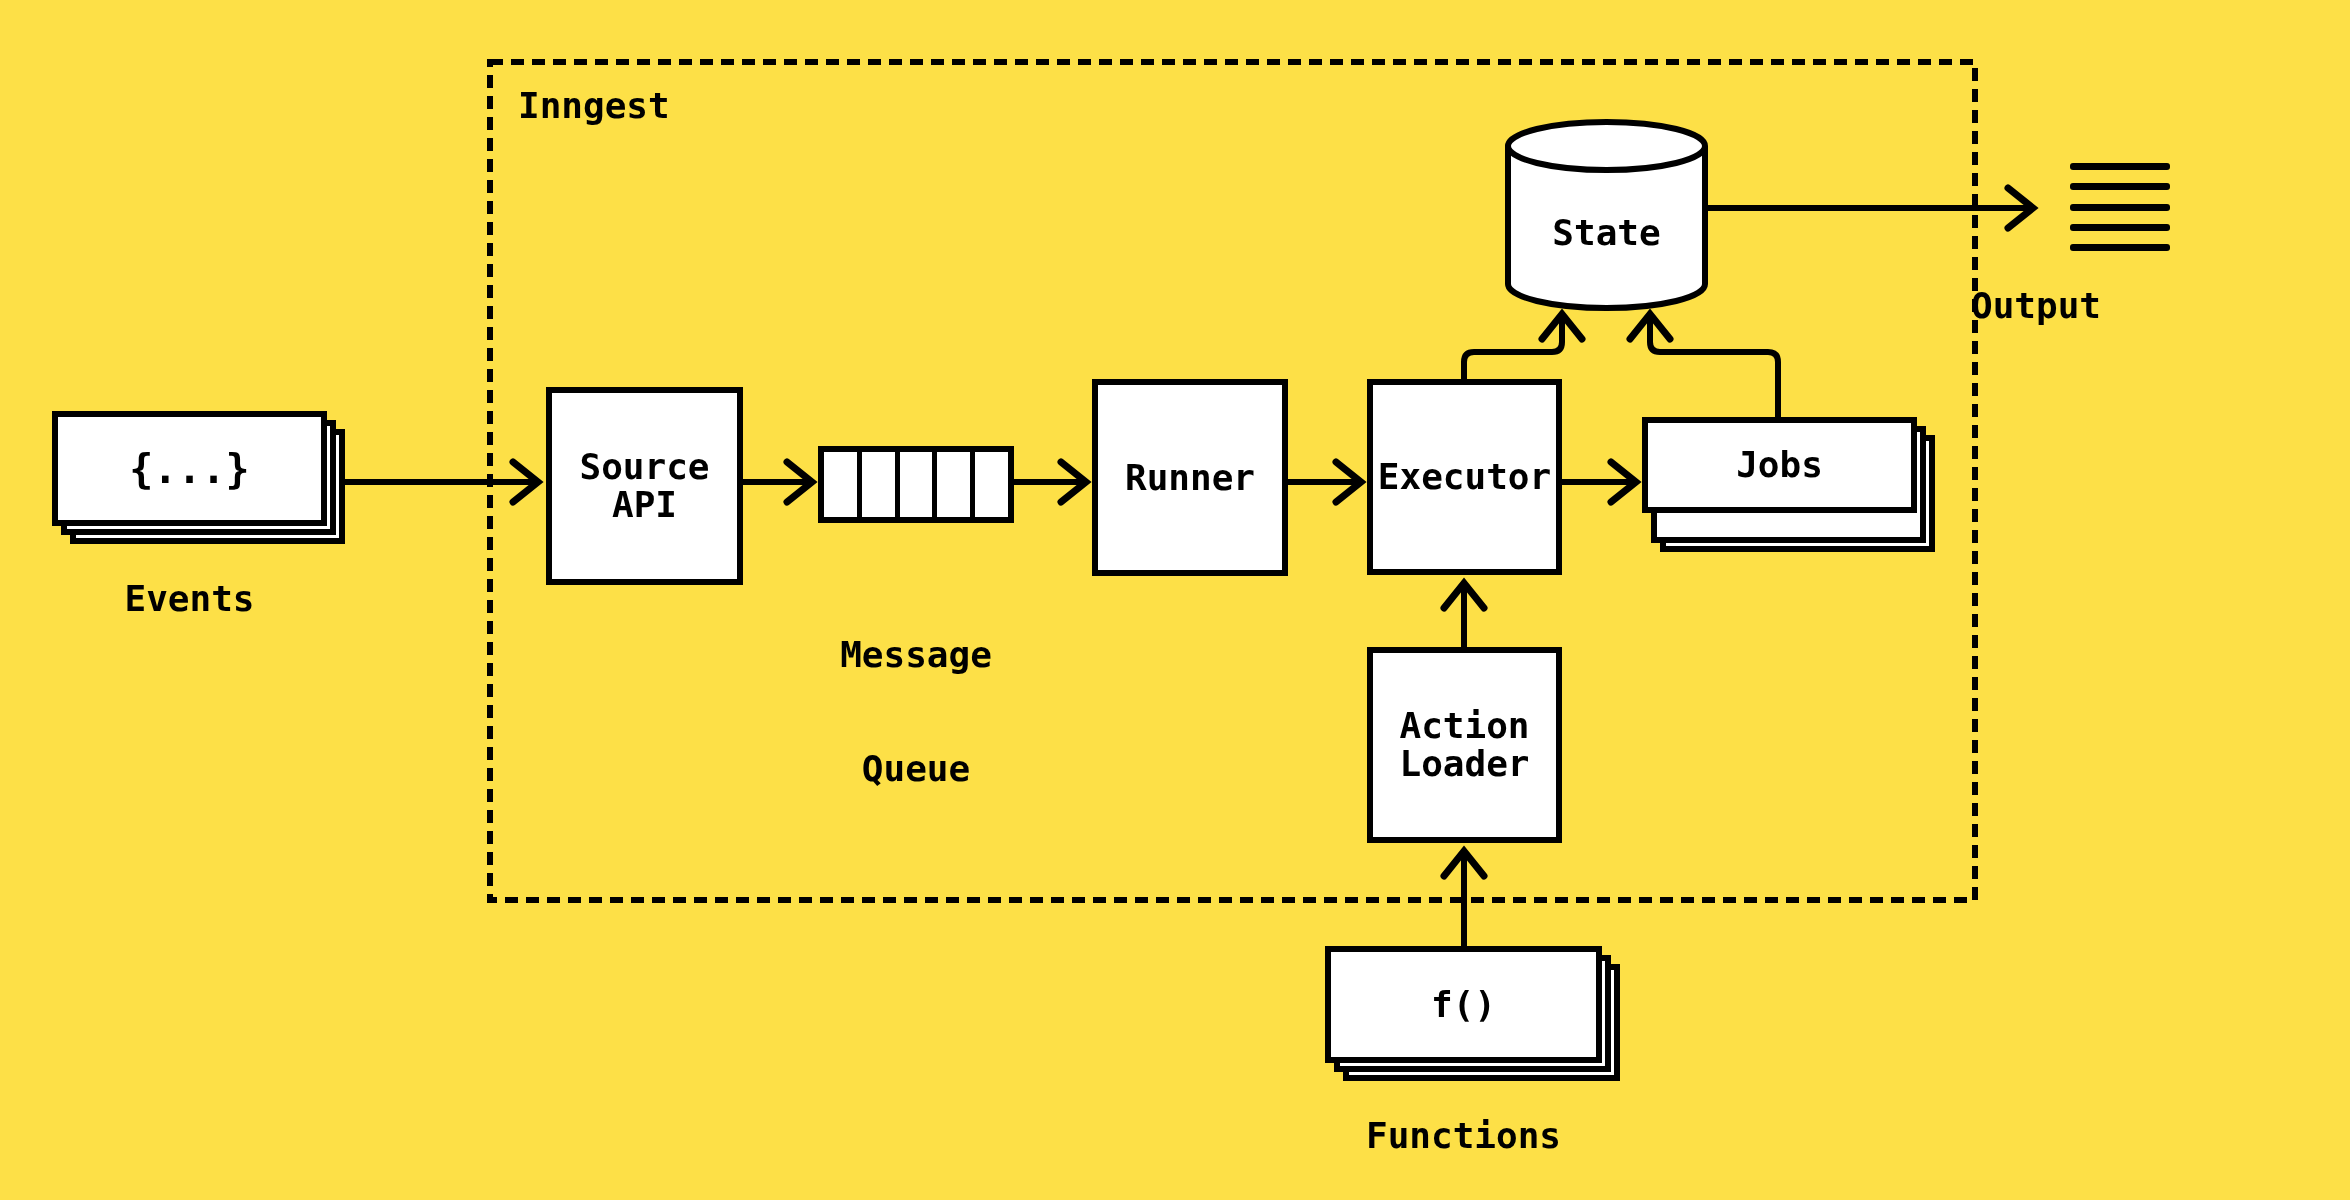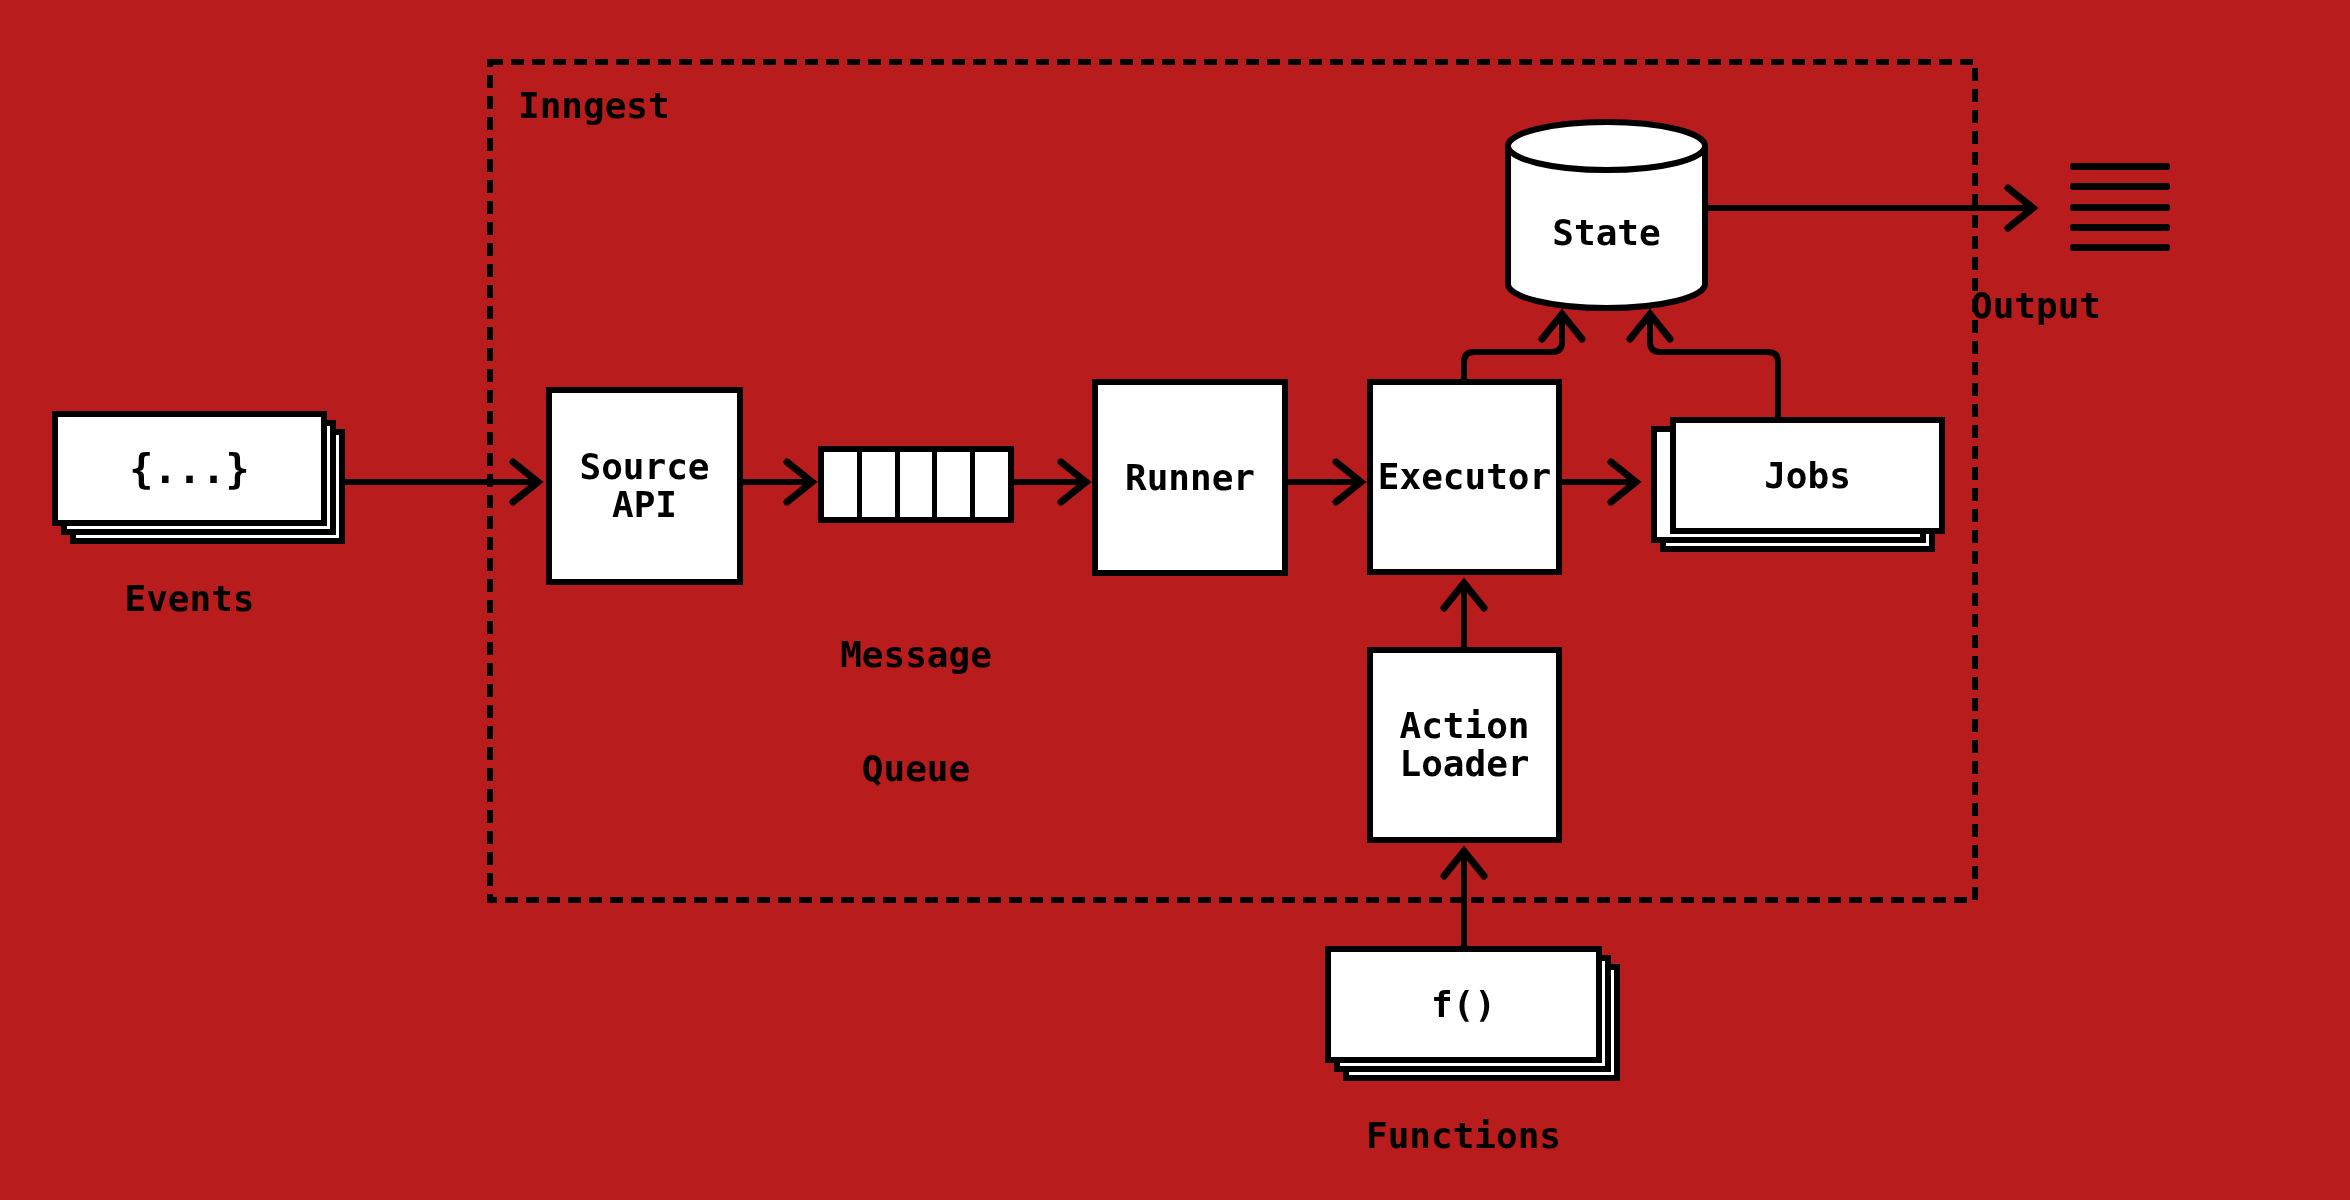--- a/index.html
+++ b/index.html
@@ -1,20 +1,20 @@
 <!DOCTYPE html>
 <html><head>
 <meta charset="utf-8">
 <style>
   html, body { margin: 0; padding: 0; background: #ffffff; }
   .stage {
     position: relative;
     width: 2350px;
     height: 1200px;
-    background: #b91c1c;
+    background: #fde047;
     font-family: "DejaVu Sans Mono", "Liberation Mono", monospace;
     font-weight: bold;
     color: #000000;
     overflow: hidden;
   }
   .wires { position: absolute; left: 0; top: 0; width: 2350px; height: 1200px; }
   .box {
     position: absolute;
     background: #ffffff;
     border: 6px solid #000000;
@@ -126,21 +126,21 @@
 
   <div class="box" style="left:1367px; top:379px; width:195px; height:196px;">
     <span>Executor</span>
   </div>
 
   <div class="caption" style="left:1508px; top:214px; width:197px;">State</div>
 
   <div>
     <div class="stack-layer" style="left:1660px; top:435px; width:275px; height:117px;"></div>
     <div class="stack-layer" style="left:1651px; top:426px; width:275px; height:117px;"></div>
-    <div class="box" style="left:1642px; top:417px; width:275px; height:117px;margin-left:28px;">
+    <div class="box" style="left:1642px; top:417px; width:275px; height:96px;">
       <span>Jobs</span>
     </div>
   </div>
 
   <div class="box" style="left:1367px; top:647px; width:195px; height:196px;">
     <span>Action</span>
     <span>Loader</span>
   </div>
 
   <div>

